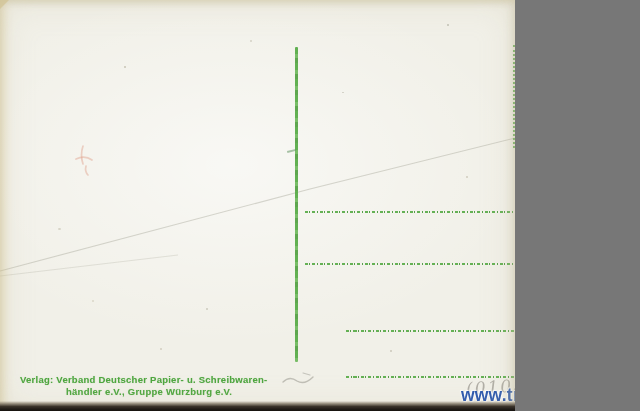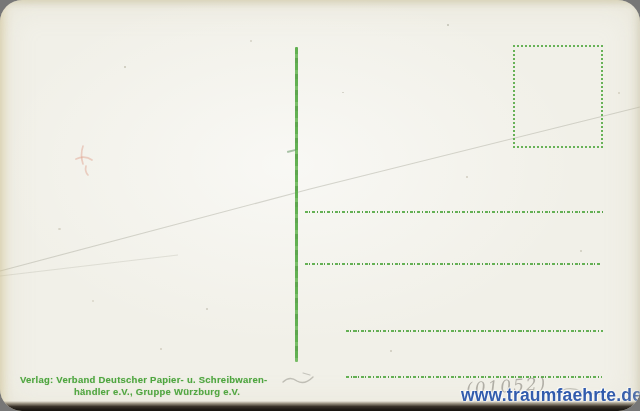--- a/index.html
+++ b/index.html
@@ -8,27 +8,26 @@
     --line-green:#55aa44;
     --watermark-blue:#2a57ae;
     --pencil-gray:#84827a;
     --crease-gray:#a9a89c;
     --smudge-red:#dd9884;
     --edge-dark:#241f1a;
   }
   html,body{margin:0;padding:0;background:#777;}
   .card{
     position:relative;
-    width:640px;height:411px;
+    width:515px;height:411px;
     background:
       radial-gradient(ellipse 420px 260px at 45% 40%, rgba(255,255,255,.55), rgba(255,255,255,0) 70%),
       var(--card-bg);
     overflow:hidden;
     font-family:"Liberation Sans", sans-serif;
-    border-radius:22px;
   }
   
   .vignette{
     position:absolute;inset:0;pointer-events:none;z-index:9;
     box-shadow:
       inset 0 0 34px rgba(203,192,158,.30),
       inset 5px 0 9px rgba(214,192,129,.33),
       inset 0 3px 7px rgba(188,183,158,.28),
       inset -4px 0 8px rgba(198,193,172,.30);
   }
@@ -74,21 +73,21 @@
   
   .artifacts{position:absolute;inset:0;z-index:2;}
   
   .imprint{
     position:absolute;left:20px;top:374px;z-index:5;
     color:var(--print-green);
     font-size:9.5px;font-weight:bold;line-height:11.5px;letter-spacing:.25px;
     text-shadow:0 0 1px rgba(78,166,63,.35);
     white-space:nowrap;
   }
-  .imprint .l2{margin-left:24px;padding-left:30px;}
+  .imprint .l2{margin-left:16px;padding-left:30px;}
   
   .pencil-note{
     position:absolute;left:466px;top:376px;z-index:5;
     font-family:"DejaVu Serif", serif;font-style:italic;
     font-size:17px;letter-spacing:2px;
     color:rgba(116,114,106,.52);
     transform:rotate(-4deg);
     white-space:nowrap;
   }
   

